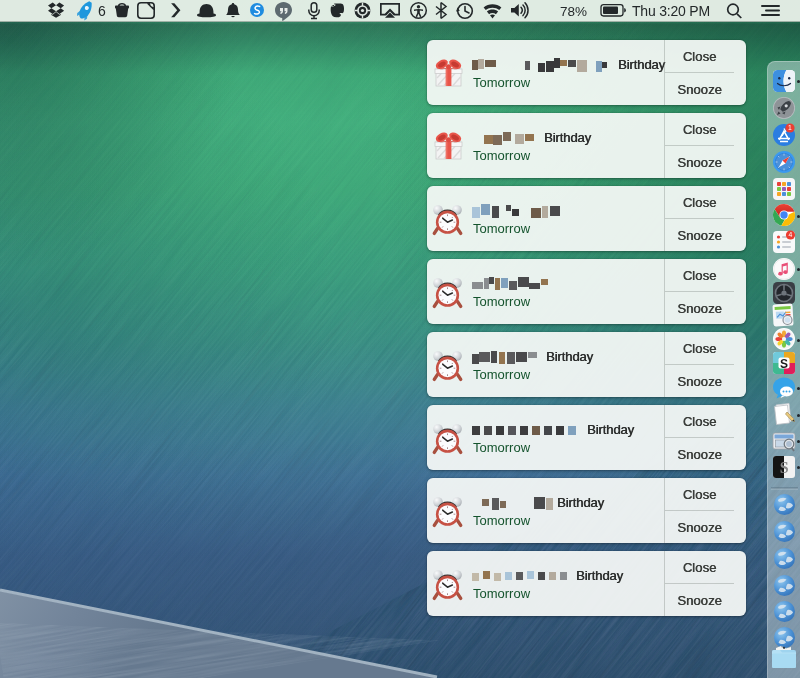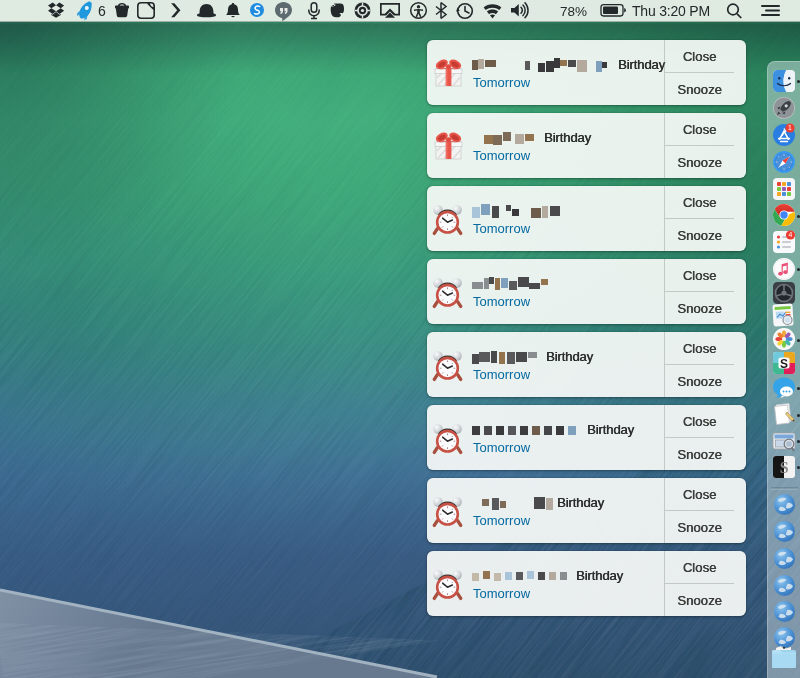--- a/index.html
+++ b/index.html
@@ -13,21 +13,21 @@
   background:rgba(213,226,230,0.48); border-top-left-radius:8px;
   border-left:1px solid rgba(255,255,255,0.22); border-top:1px solid rgba(255,255,255,0.28); }
 .ddot { position:absolute; left:29px; width:3px; height:3px; border-radius:50%; background:#20262b; }
 .banner { position:absolute; left:427px; width:319px; height:65px;
   background:rgba(247,250,247,0.93); border-radius:6px;
   box-shadow:0 1px 3px rgba(0,0,0,0.33), 0 0 0 1px rgba(0,0,0,0.04); }
 .bicon { position:absolute; left:4px; top:16px; width:33px; height:33px; }
 .btitle { position:absolute; left:45px; top:16px; height:17px; display:flex; align-items:center; white-space:nowrap; }
 .btitle svg { display:block; }
 .bword { font-size:13px; font-weight:normal; text-shadow:0.5px 0 0 #2d2f2e; color:#2d2f2e; margin-left:4px; letter-spacing:-0.1px; }
-.bsub { position:absolute; left:46px; top:35px; font-size:13px; color:#0369a1; }
+.bsub { position:absolute; left:46px; top:35px; font-size:13px; color:#14532d; }
 .bbtns { position:absolute; left:237px; top:0; width:70px; height:65px;
   border-left:1px solid rgba(115,125,118,0.33); }
 .bbtns .cell { height:32px; display:flex; align-items:center; justify-content:center;
   font-size:13px; font-weight:normal; text-shadow:0.5px 0 0 #3a3d3a; color:#3a3d3a; letter-spacing:0.1px; }
 .bbtns .cell:first-child { border-bottom:1px solid rgba(115,125,118,0.33); height:33px; }
 </style>
 </head>
 <body>
 <div id="screen">
 

